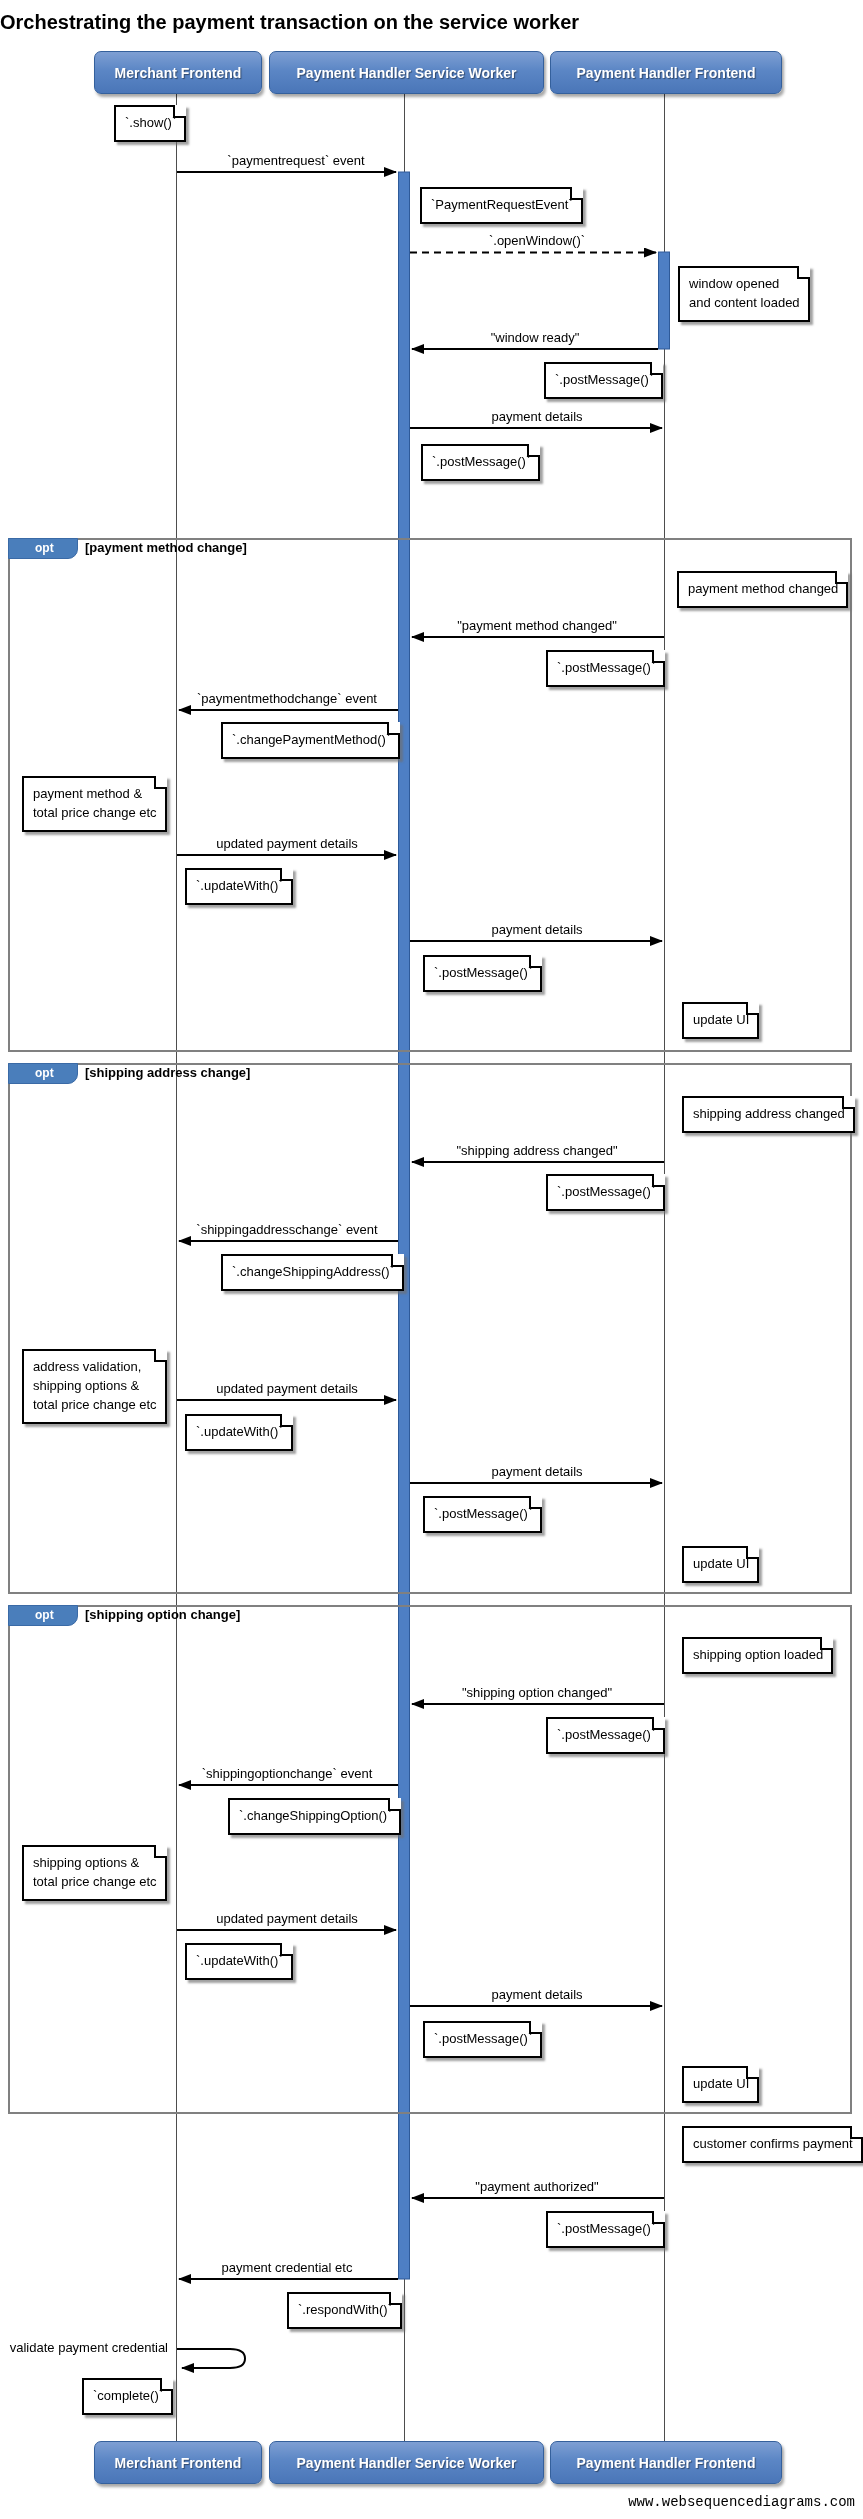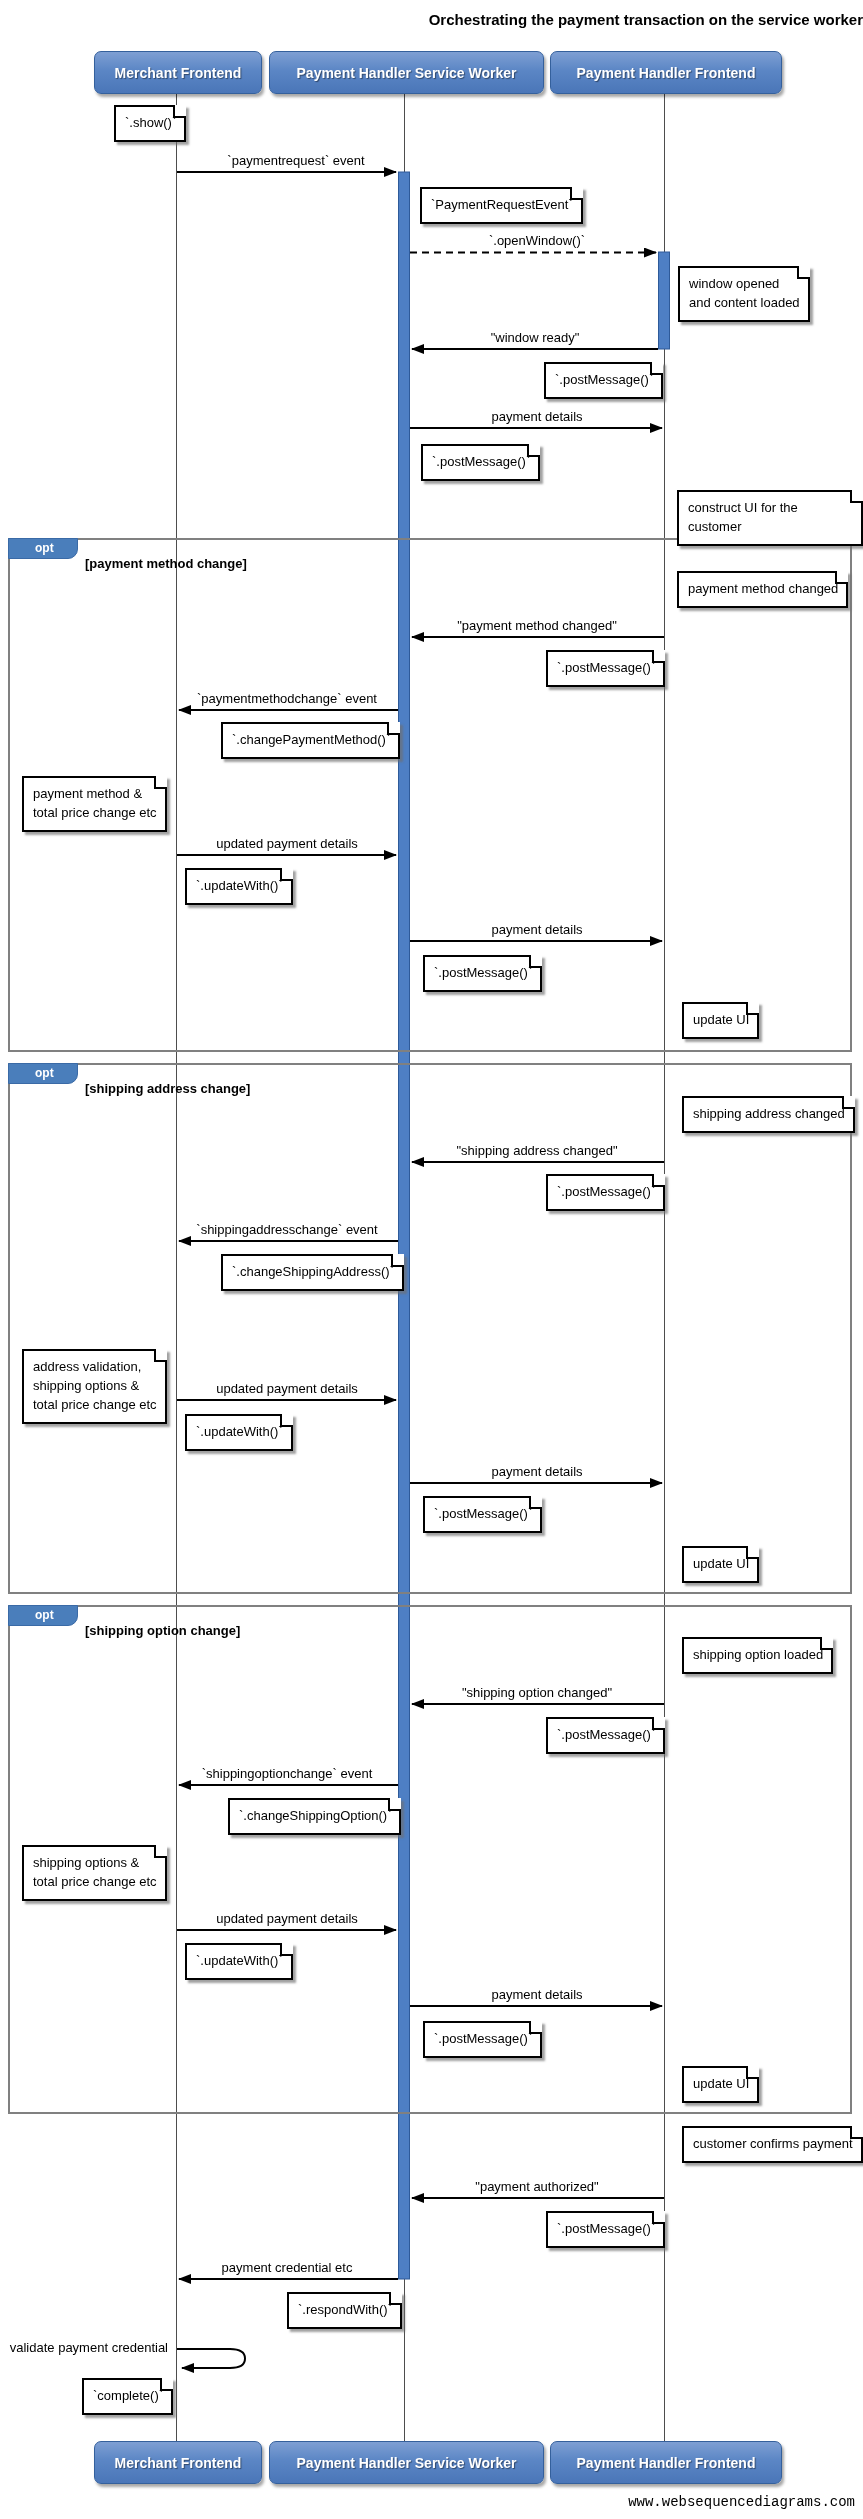--- a/index.html
+++ b/index.html
@@ -3,35 +3,35 @@
 <meta charset="utf-8">
 <style>
   html,body{margin:0;padding:0;background:#fff;}
   #canvas{position:relative;width:863px;height:2519px;background:#fff;overflow:hidden;
           font-family:"Liberation Sans","DejaVu Sans",sans-serif;color:#000;}
   #arrow-layer{position:absolute;left:0;top:0;z-index:1;}
   .frag{position:absolute;border:2px solid #808080;z-index:2;}
   .frag-tab{position:absolute;left:-2px;top:-2px;width:42px;height:19px;
             background:#4a7ebb;border:1px solid #3a6aa6;border-radius:0 0 10px 0;
             color:#fff;font-size:12px;font-weight:bold;line-height:19px;padding-left:26px;}
-  .frag-cond{position:absolute;left:75px;top:16px;font-size:13px;font-weight:bold;white-space:nowrap;}
+  .frag-cond{position:absolute;left:75px;top:0px;font-size:13px;font-weight:bold;white-space:nowrap;}
   .pbox{position:absolute;height:41px;border:1px solid #34609c;border-radius:7px;
         background:linear-gradient(180deg,#7e9fd3 0%,#5b86c5 45%,#4a76b8 100%);
         box-shadow:2px 3px 3px rgba(0,0,0,0.35);
         color:#fff;font-size:14px;font-weight:bold;display:flex;align-items:center;justify-content:center;
         text-shadow:1px 1px 1px rgba(0,0,0,0.45);z-index:3;white-space:nowrap;}
   .note{position:absolute;background:#fff;border:2px solid #000;padding:7px 8px 7px 9px;
         font-size:13px;line-height:1.45;white-space:pre-line;z-index:4;
         box-shadow:3px 3px 2px rgba(110,110,110,0.65);}
   .note::before{content:"";position:absolute;top:-2px;right:-2px;width:11px;height:11px;
         background:#fff;border-left:2px solid #000;border-bottom:2px solid #000;}
   .mlabel{position:absolute;font-size:13px;white-space:nowrap;z-index:3;transform:translateX(-50%);}
   .mlabel-right{position:absolute;font-size:13px;white-space:nowrap;z-index:3;text-align:right;}
-  #title{position:absolute;left:0;right:0;top:11px;text-align:right;
-         font-size:15px;font-weight:bold;z-index:3;}
+  #title{position:absolute;left:0;right:0;top:11px;text-align:left;
+         font-size:20px;font-weight:bold;z-index:3;}
   #watermark{position:absolute;right:8px;top:2494px;font-size:14px;z-index:3;font-family:Liberation Mono, monospace;}
 </style>
 </head>
 <body>
 
 <div id="canvas">
 
   <div id="title">Orchestrating the payment transaction on the service worker</div>
 
   <svg id="arrow-layer" width="863" height="2519" viewBox="0 0 863 2519">
@@ -115,21 +115,20 @@
   <div class="mlabel" style="left:537px;top:2179px;">"payment authorized"</div>
   <div class="mlabel" style="left:287px;top:2260px;">payment credential etc</div>
   <div class="mlabel-right" style="right:695px;top:2340px;">validate payment credential</div>
 
   <div class="note" style="left:114px;top:105px;">`.show()`</div>
   <div class="note" style="left:420px;top:187px;">`PaymentRequestEvent`</div>
   <div class="note" style="left:678px;top:266px;">window opened
 and content loaded</div>
   <div class="note" style="left:544px;top:362px;">`.postMessage()`</div>
   <div class="note" style="left:421px;top:444px;">`.postMessage()`</div>
-  <div class="note" style="left:677px;top:490px;">construct UI for the customer</div>
   <div class="note" style="left:677px;top:571px;">payment method changed</div>
   <div class="note" style="left:546px;top:650px;">`.postMessage()`</div>
   <div class="note" style="left:221px;top:722px;">`.changePaymentMethod()`</div>
   <div class="note" style="left:22px;top:776px;">payment method &amp;
 total price change etc</div>
   <div class="note" style="left:185px;top:868px;">`.updateWith()`</div>
   <div class="note" style="left:423px;top:955px;">`.postMessage()`</div>
   <div class="note" style="left:682px;top:1002px;">update UI</div>
   <div class="note" style="left:682px;top:1096px;">shipping address changed</div>
   <div class="note" style="left:546px;top:1174px;">`.postMessage()`</div>

